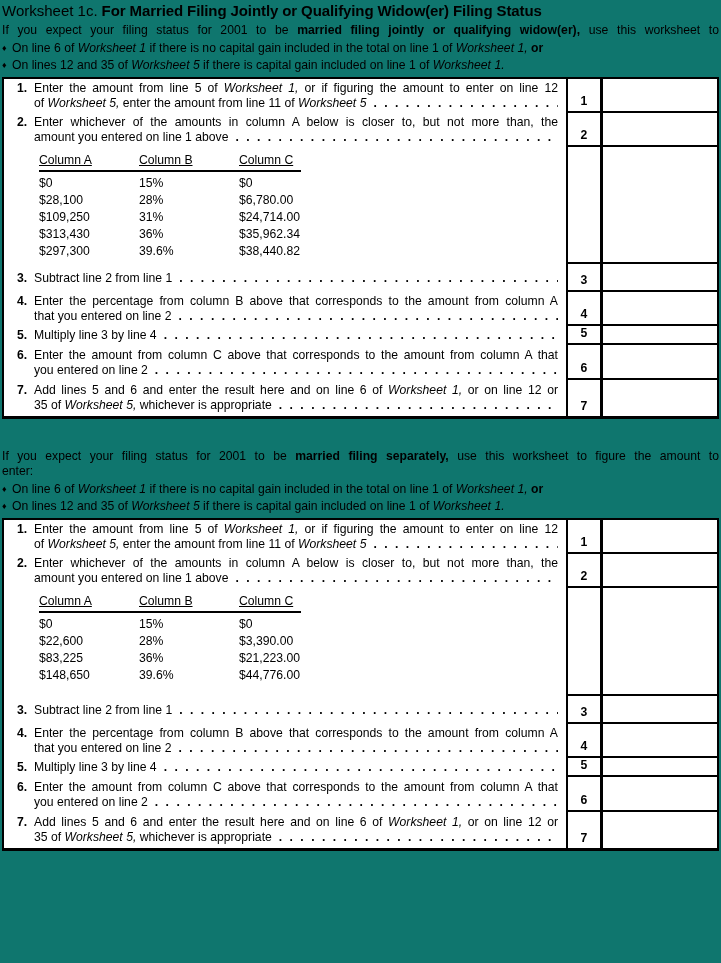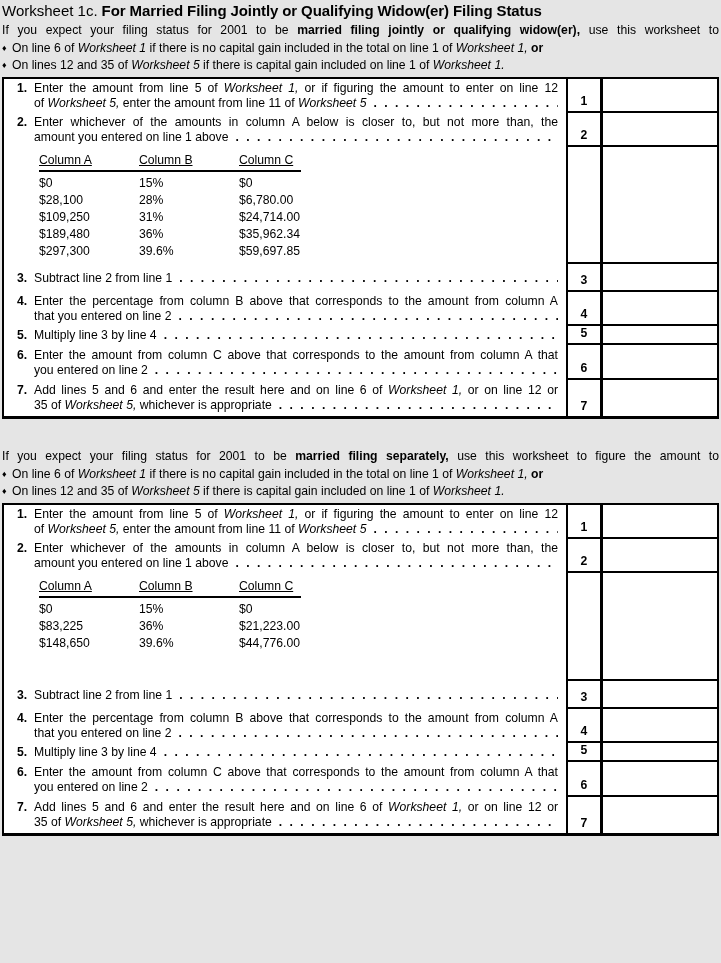--- a/index.html
+++ b/index.html
@@ -1,18 +1,18 @@
 <!DOCTYPE html>
 <html><head>
 <meta charset="utf-8">
 <style>
   html,body { margin:0; padding:0; background:#fff; }
   .page {
     position:relative; width:721px; height:963px; box-sizing:border-box;
-    background:#e5e5e5; color:#000;
+    background:#0f766e; color:#000;
     font-family:"Liberation Sans", sans-serif;
     font-size:12.2px; line-height:15px;
     padding:2px 1px 0 2px; overflow:hidden;
   }
   .ws { width:718px; }
   .ws + .ws { margin-top:30px; }
   .ws-title { margin:0 0 3px 0; font-size:15px; line-height:18px; font-weight:normal; white-space:nowrap; }
   .ws-title .tb { font-weight:bold; margin-left:4px; letter-spacing:-0.1px; }
   .intro { width:717px; }
   .intro .tline { min-height:15px; }
@@ -137,28 +137,28 @@
                 <td>$28,100</td>
                 <td>28%</td>
                 <td>$6,780.00</td>
               </tr>
               <tr>
                 <td>$109,250</td>
                 <td>31%</td>
                 <td>$24,714.00</td>
               </tr>
               <tr>
-                <td>$189,480</td>
+                <td>$313,430</td>
                 <td>36%</td>
                 <td>$35,962.34</td>
               </tr>
               <tr>
                 <td>$297,300</td>
                 <td>39.6%</td>
-                <td>$59,697.85</td>
+                <td>$38,440.82</td>
               </tr>
             </tbody>
           </table>
         </div>
         <div class="c-num" style="min-height: 108px;"></div>
         <div class="c-entry"></div>
         <div class="c-text">
           <div class="litem">
             <span class="ln">3.</span>
             <div class="lbody">
@@ -225,20 +225,21 @@
           </div>
         </div>
         <div class="c-num last" style="min-height: 36px;">7</div>
         <div class="c-entry last"></div>
       </div>
   </section>
 
   <section class="ws">
     <div class="intro">
         <div class="tline jl"><span>If you expect your filing status for 2001 to be </span><b>married filing separately,</b><span> use this worksheet to figure the amount to</span></div>
+        <div class="tline"><span>enter:</span></div>
       </div>
     <ul class="bullet-list">
         <li class="bullet-item">
           <span class="bglyph">♦</span>
           <span><span>On line 6 of </span><i>Worksheet 1</i><span> if there is no capital gain included in the total on line 1 of </span><i>Worksheet 1,</i><span> </span><b>or</b></span>
         </li>
         <li class="bullet-item">
           <span class="bglyph">♦</span>
           <span><span>On lines 12 and 35 of </span><i>Worksheet 5</i><span> if there is capital gain included on line 1 of </span><i>Worksheet 1.</i></span>
         </li>
@@ -286,20 +287,25 @@
                 <th><span>Column C</span></th>
               </tr>
             </thead>
             <tbody>
               <tr>
                 <td>$0</td>
                 <td>15%</td>
                 <td>$0</td>
               </tr>
               <tr>
+                <td>$22,600</td>
+                <td>28%</td>
+                <td>$3,390.00</td>
+              </tr>
+              <tr>
                 <td>$83,225</td>
                 <td>36%</td>
                 <td>$21,223.00</td>
               </tr>
               <tr>
                 <td>$148,650</td>
                 <td>39.6%</td>
                 <td>$44,776.00</td>
               </tr>
             </tbody>

